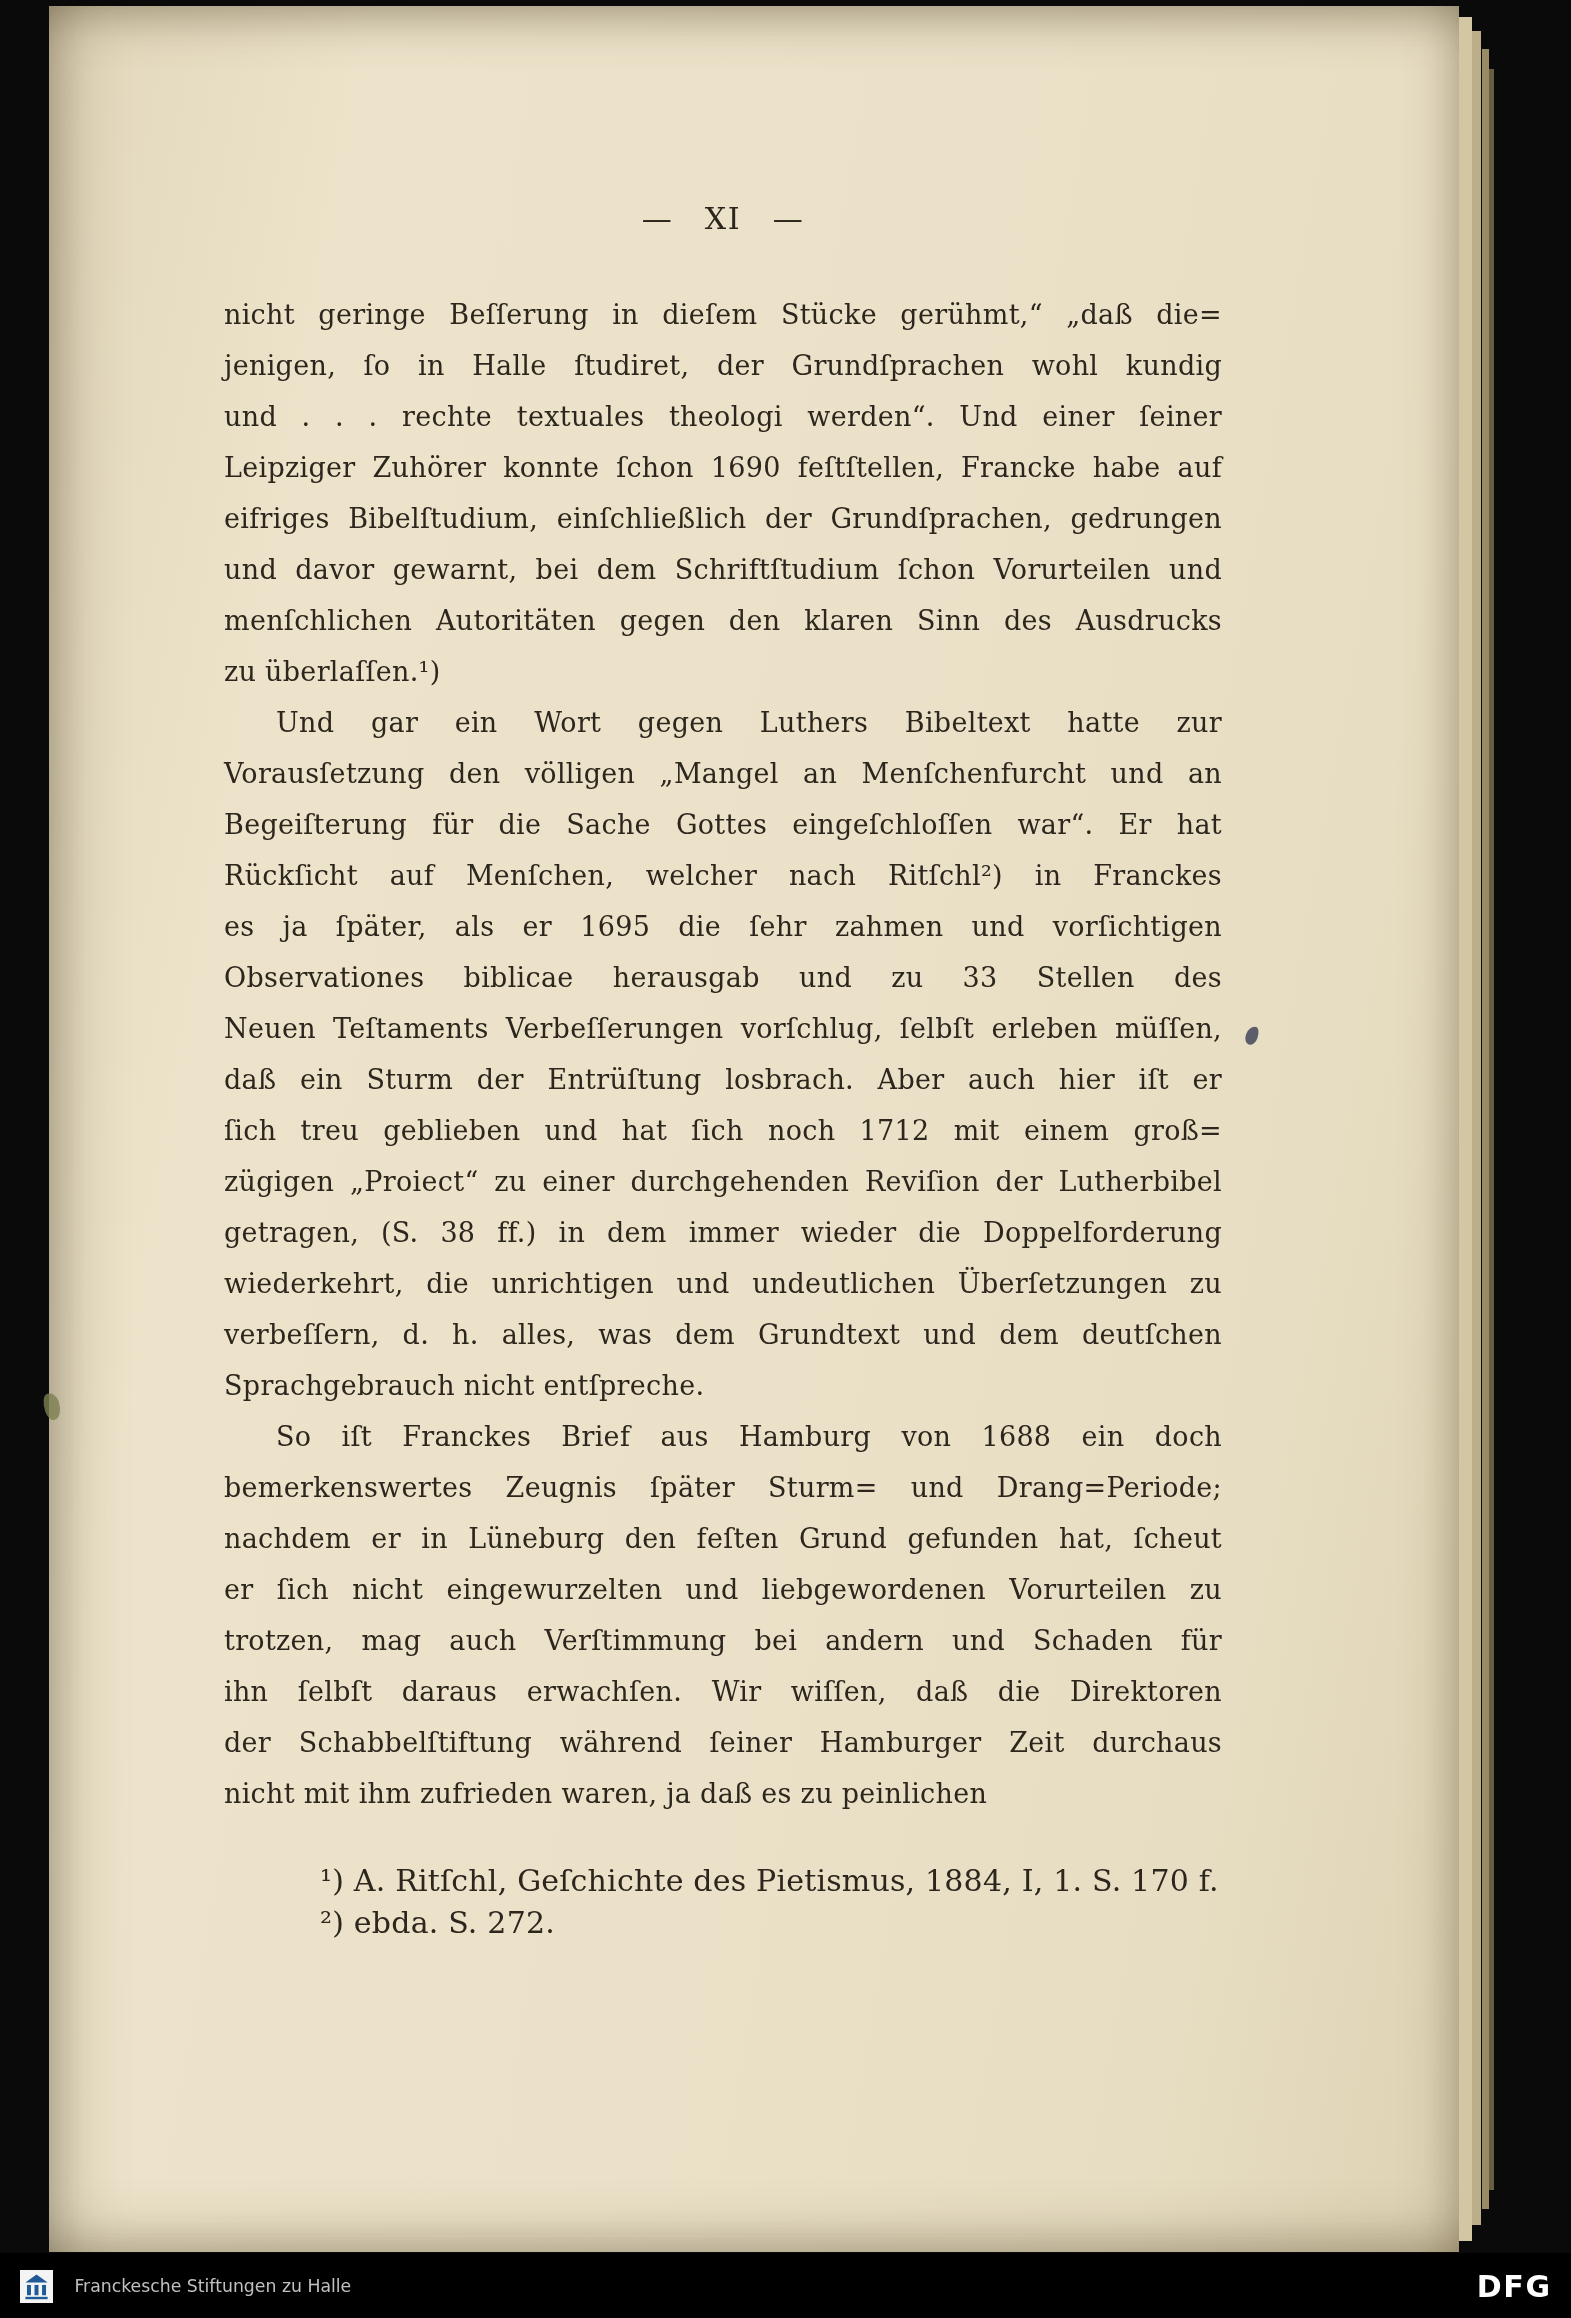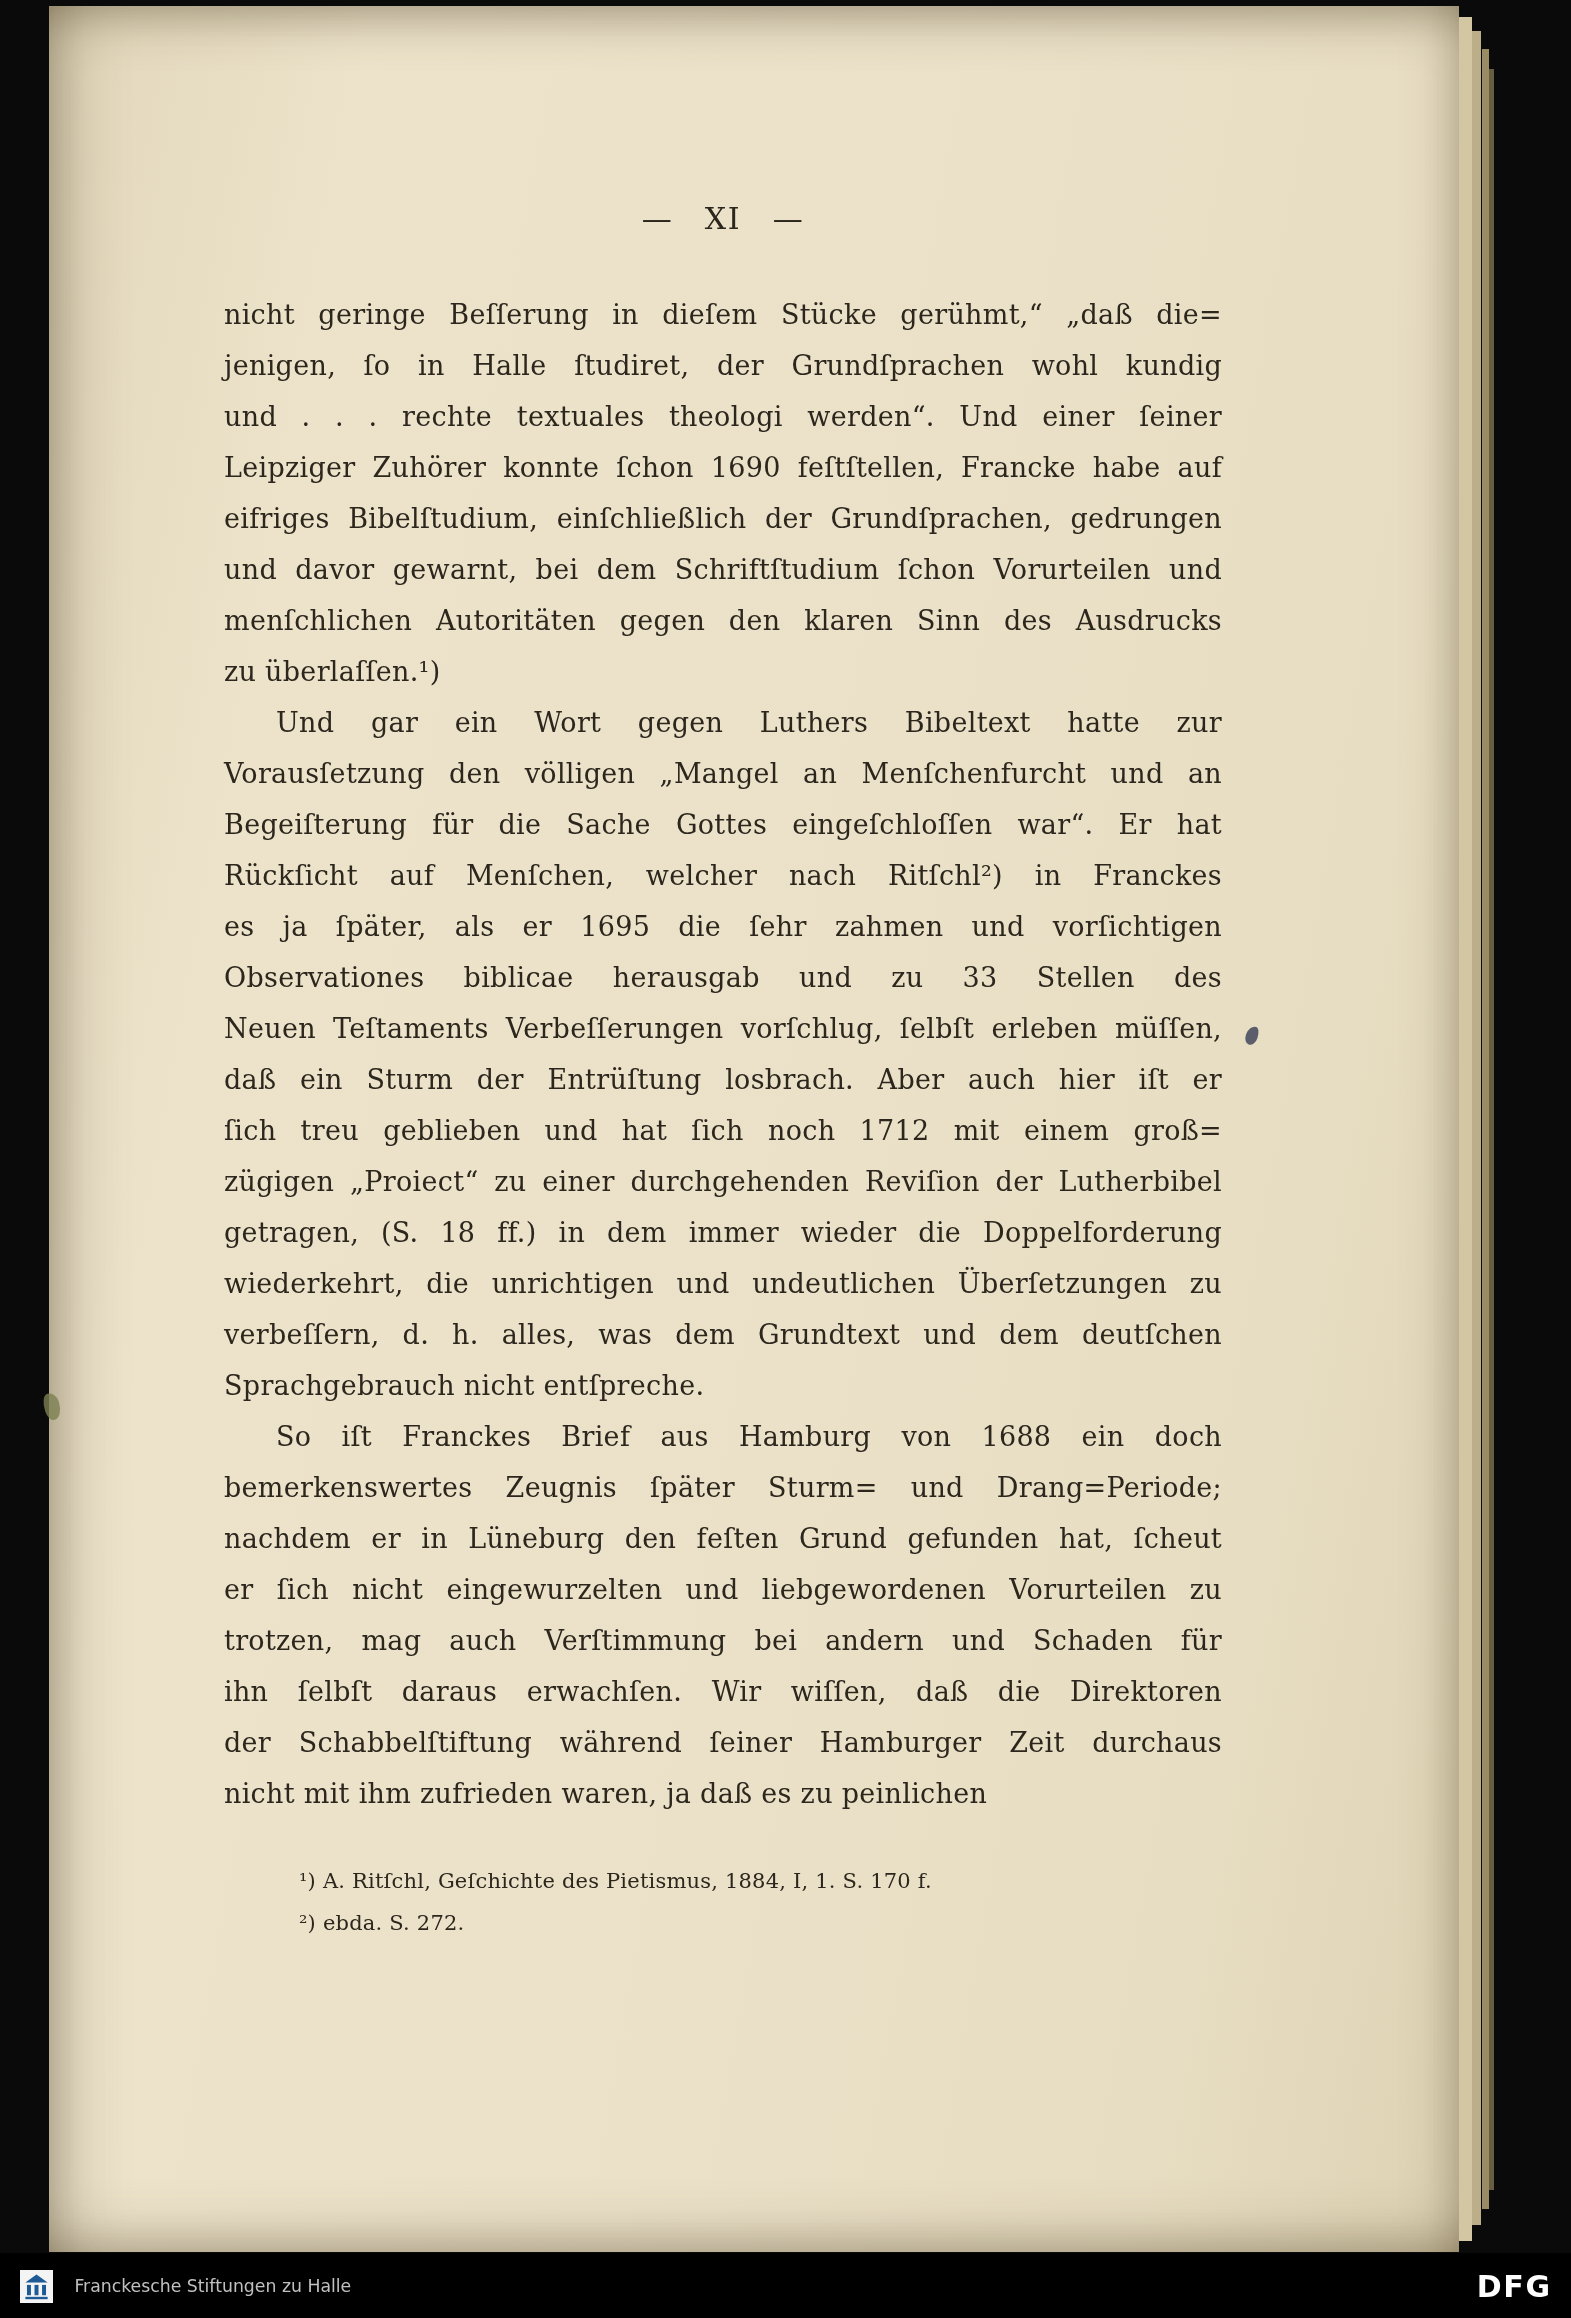--- a/index.html
+++ b/index.html
@@ -63,24 +63,25 @@
     letter-spacing: 0.3px;
   }
   .line.last { text-align-last: left; }
   .line.indent { padding-left: 52px; }
 
   .footnotes {
     margin-top: 41px;
     padding-left: 75px;
   }
   .footnote {
-    font-size: 21px;
+    font-size: 30px;
     line-height: 42px;
     text-align: left;
     letter-spacing: 0.2px;
+    margin-left: 21px;
   }
 
   
   .ink-mark-right {
     position: absolute;
     left: 1246px;
     top: 1026px;
     width: 11.8px;
     height: 19px;
     background: #42465a;
@@ -164,21 +165,21 @@
             <div class="line indent">Und gar ein Wort gegen Luthers Bibeltext hatte zur</div>
             <div class="line">Vorausſetzung den völligen „Mangel an Menſchenfurcht und an</div>
             <div class="line">Begeiſterung für die Sache Gottes eingeſchloſſen war“.  Er hat</div>
             <div class="line">Rückſicht auf Menſchen, welcher nach Ritſchl²) in Franckes</div>
             <div class="line">es ja ſpäter, als er 1695 die ſehr zahmen und vorſichtigen</div>
             <div class="line">Observationes biblicae herausgab und zu 33 Stellen des</div>
             <div class="line">Neuen Teſtaments Verbeſſerungen vorſchlug, ſelbſt erleben müſſen,</div>
             <div class="line">daß ein Sturm der Entrüſtung losbrach.  Aber auch hier iſt er</div>
             <div class="line">ſich treu geblieben und hat ſich noch 1712 mit einem groß=</div>
             <div class="line">zügigen „Proiect“ zu einer durchgehenden Reviſion der Lutherbibel</div>
-            <div class="line">getragen, (S. 18 ff.) in dem immer wieder die Doppelforderung</div>
+            <div class="line">getragen, (S. 38 ff.) in dem immer wieder die Doppelforderung</div>
             <div class="line">wiederkehrt, die unrichtigen und undeutlichen Überſetzungen zu</div>
             <div class="line">verbeſſern, d. h. alles, was dem Grundtext und dem deutſchen</div>
             <div class="line last">Sprachgebrauch nicht entſpreche.</div>
           </div>
           <div class="paragraph">
             <div class="line indent">So iſt Franckes Brief aus Hamburg von 1688 ein doch</div>
             <div class="line">bemerkenswertes Zeugnis ſpäter Sturm= und Drang=Periode;</div>
             <div class="line">nachdem er in Lüneburg den feſten Grund gefunden hat, ſcheut</div>
             <div class="line">er ſich nicht eingewurzelten und liebgewordenen Vorurteilen zu</div>
             <div class="line">trotzen, mag auch Verſtimmung bei andern und Schaden für</div>

